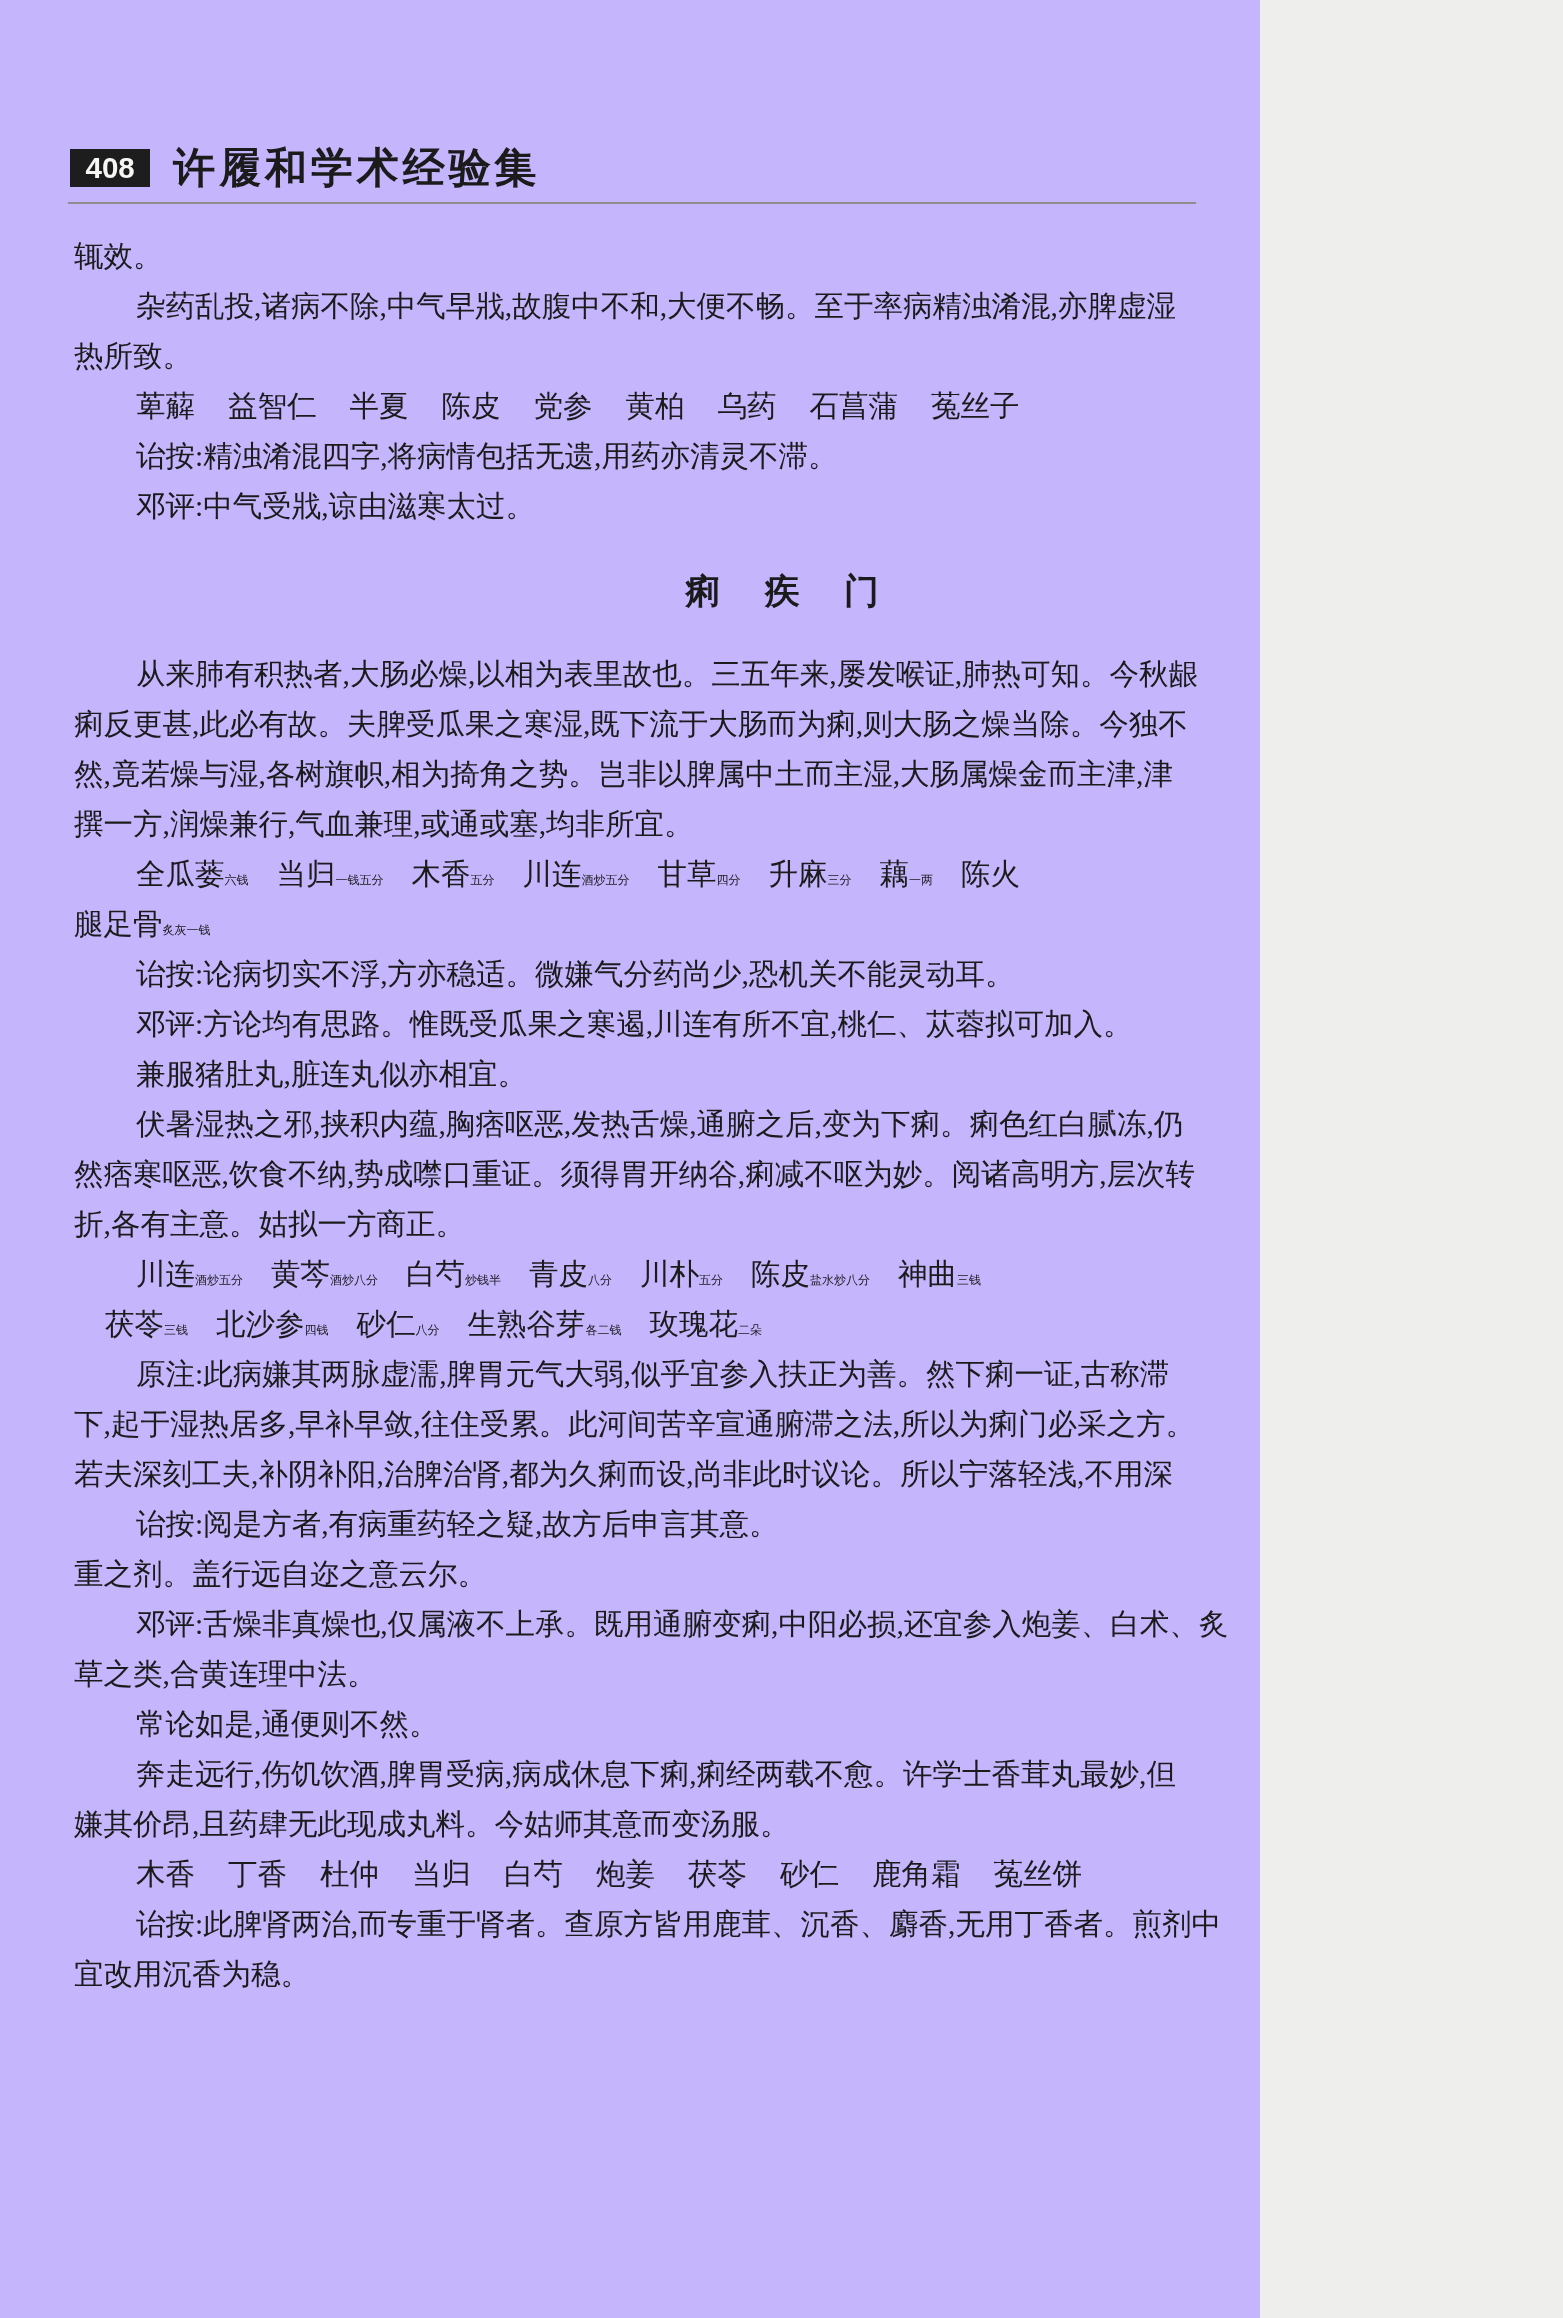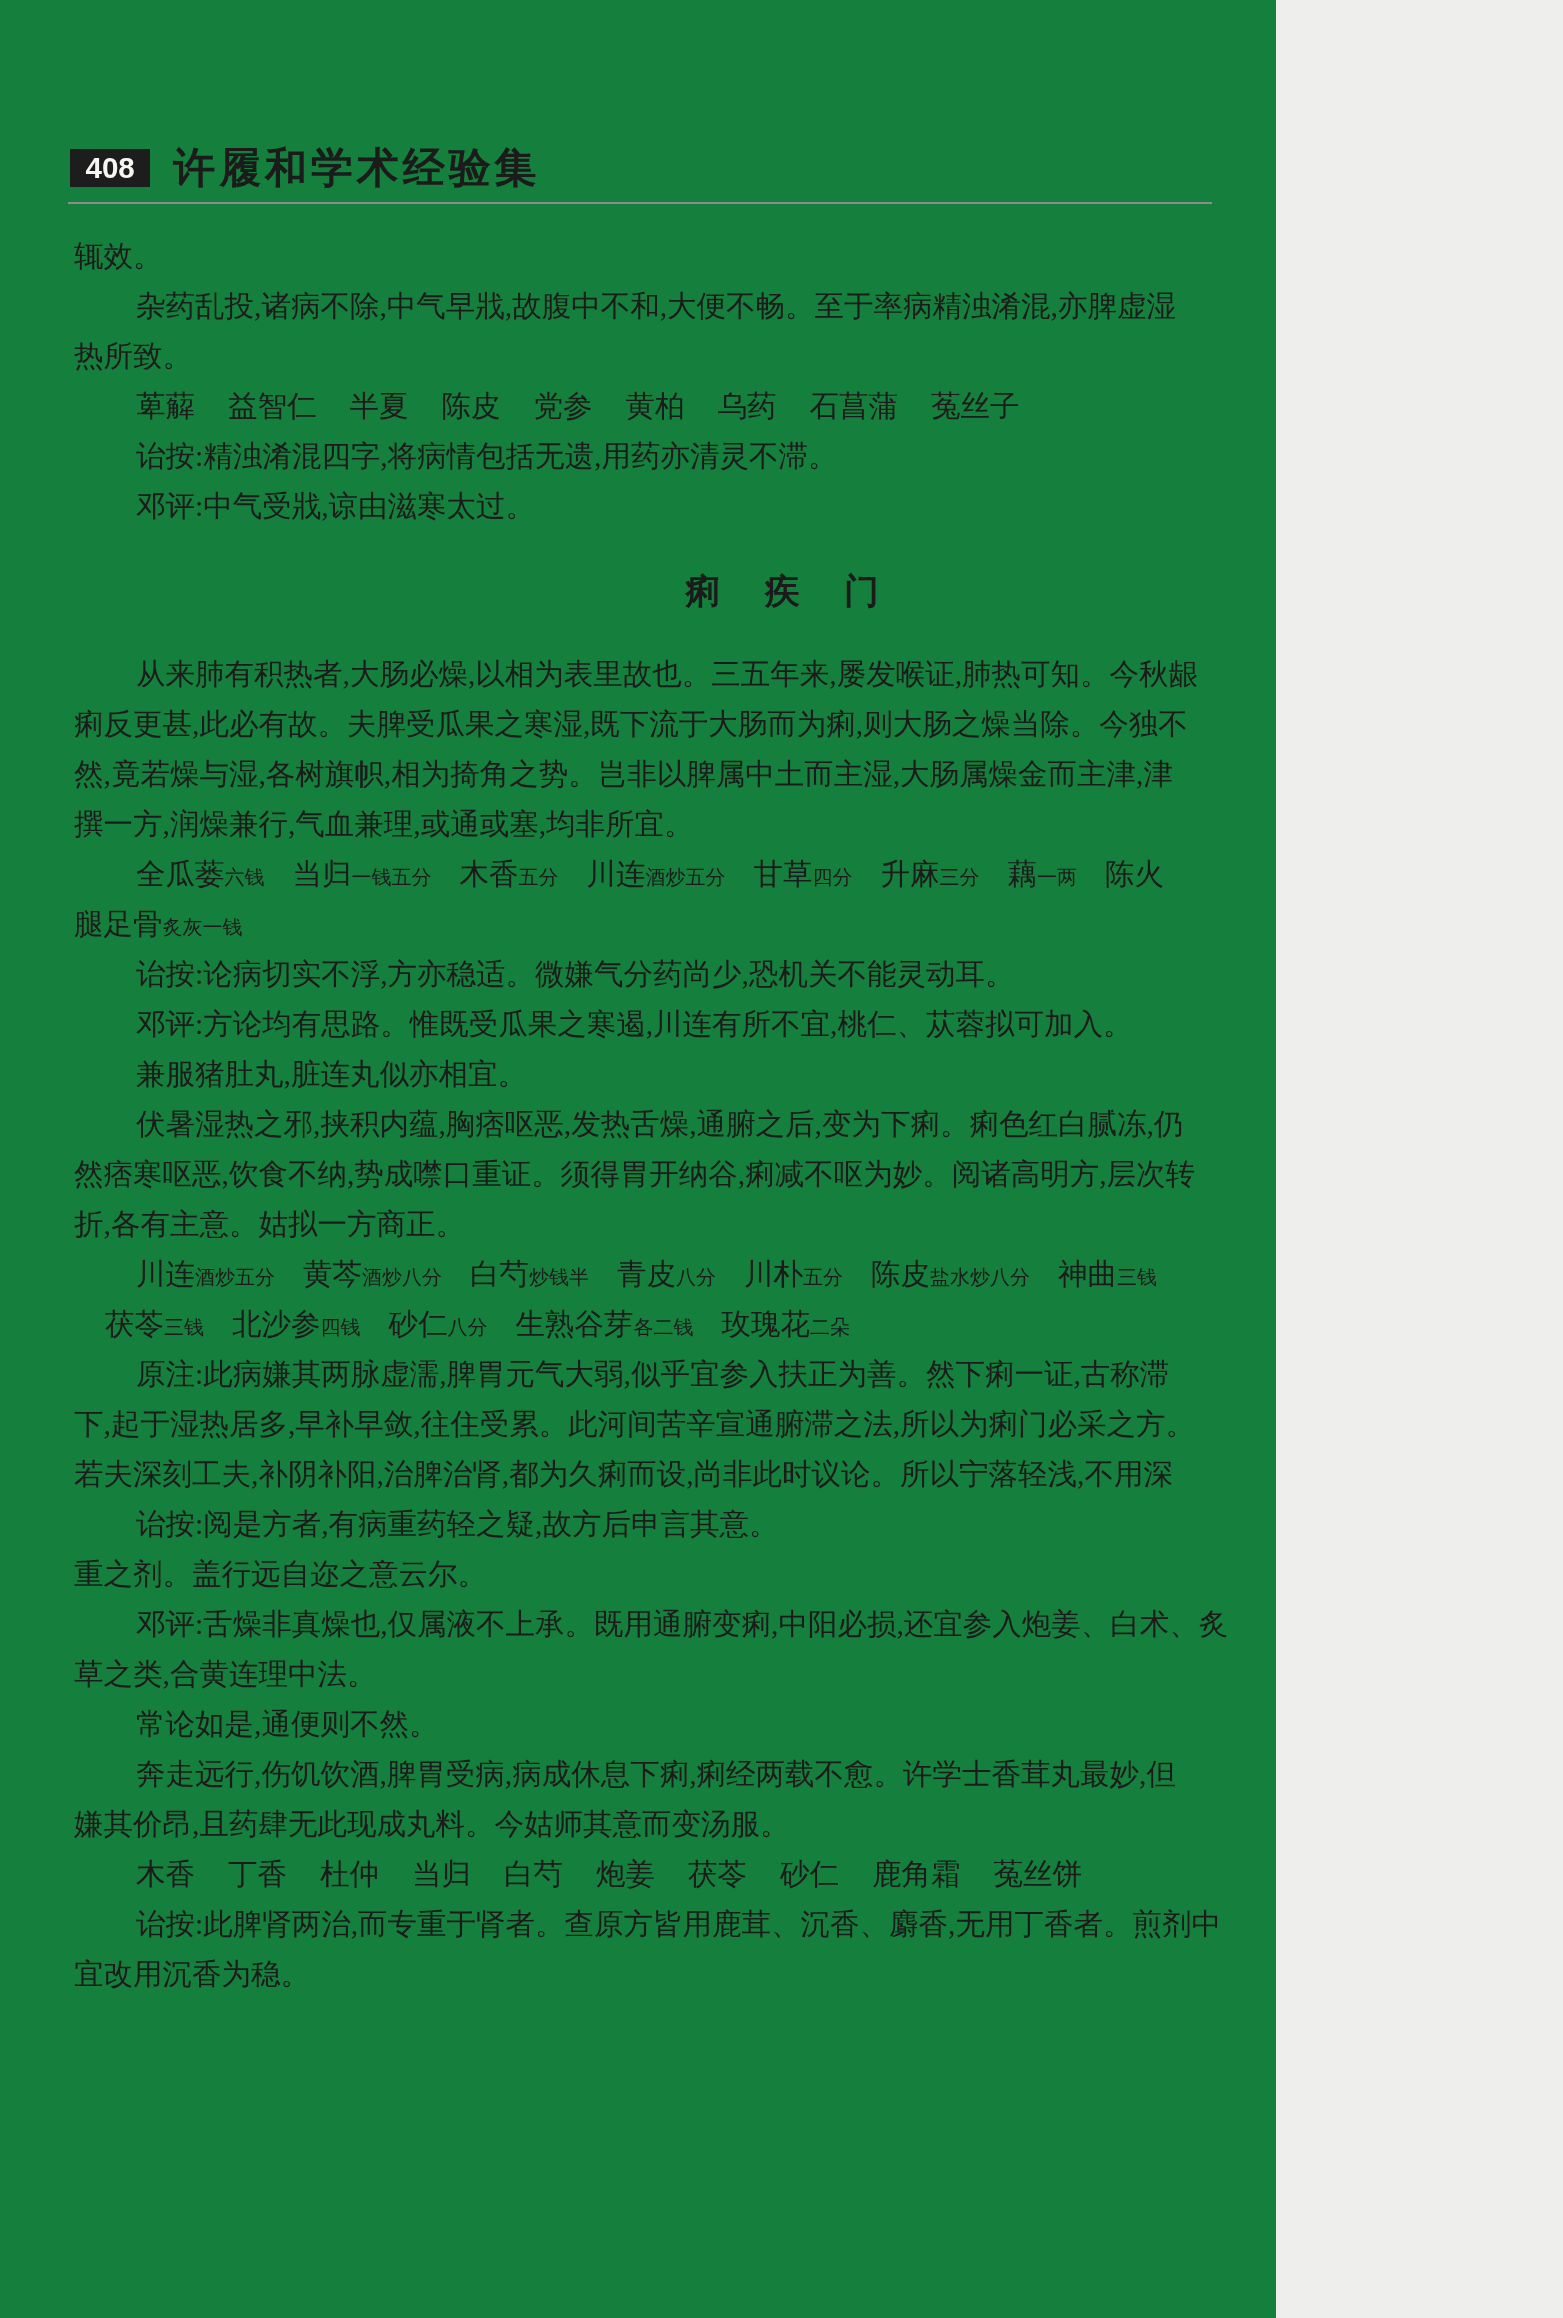--- a/index.html
+++ b/index.html
@@ -5,23 +5,22 @@
   html, body { margin: 0; padding: 0; }
   body {
     width: 1564px; height: 2319px;
     background: #eeeeec;
     font-family: "Liberation Serif", "DejaVu Serif", serif;
     color: #1b1b1b;
   }
   .page {
     position: relative;
     width: 1260px; height: 2319px;
-    background: #15803d;
+    background: #c4b5fd;
     overflow: hidden;
-    padding-left: 16px;
   }
   .page-header {
     position: absolute; top: 147px; left: 70px; right: 67px;
     display: flex; align-items: center;
   }
   .page-number-badge {
     background: #1d1d1d; color: #f6f6f3;
     font-family: "Liberation Sans", sans-serif;
     font-weight: bold; font-size: 29.5px;
     padding: 3.9px 15.5px 5.4px 15.5px;
@@ -48,21 +47,21 @@
   .indent-0 { padding-left: 0; }
   .indent-1 { padding-left: 31px; }
   .indent-2 { padding-left: 62px; }
   .section-title {
     font-size: 35px; font-weight: bold; text-align: center;
     line-height: 48px; margin: 37px 0 33px 0;
     letter-spacing: 4.7px;
   }
   .herb { margin-right: 33px; }
   .rx-item { margin-right: 28px; }
-  .small { font-size: 20px; }
+  .small { font-size: 12px; }
 </style>
 </head>
 <body>
 
 <div class="page">
 
   <div class="page-header">
     <div class="page-number-badge">
       <span>408</span>
     </div>

